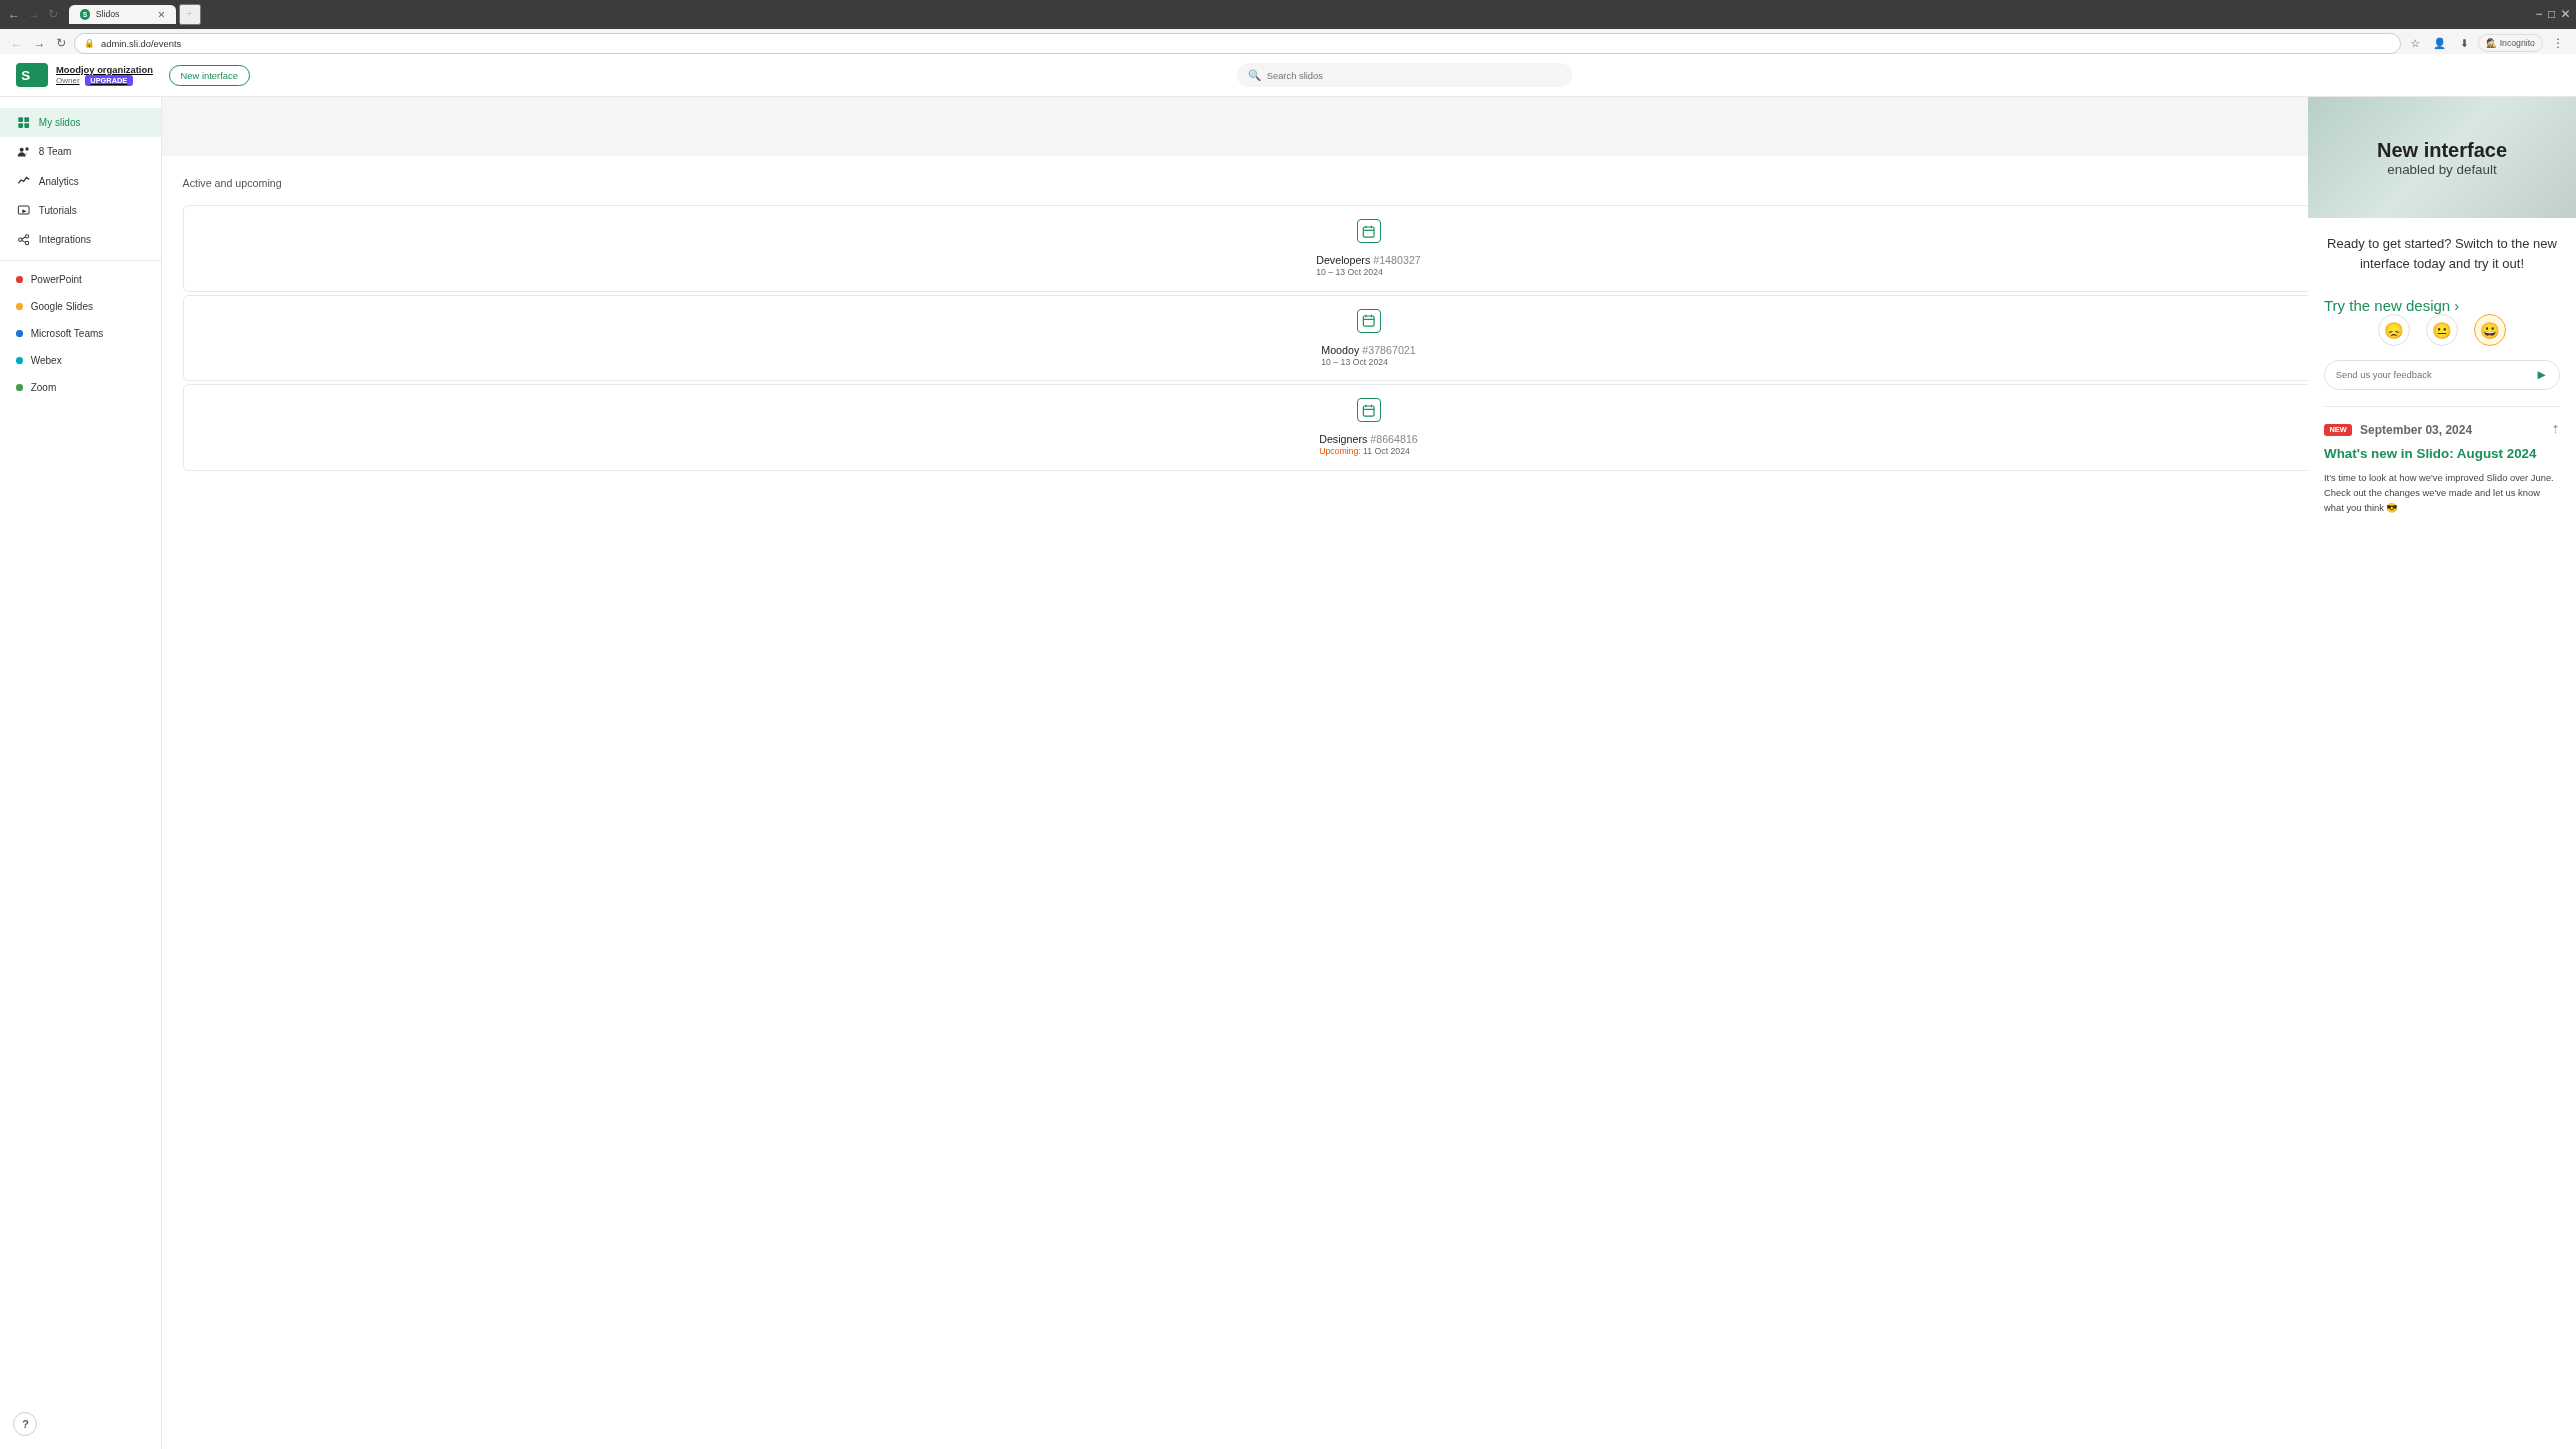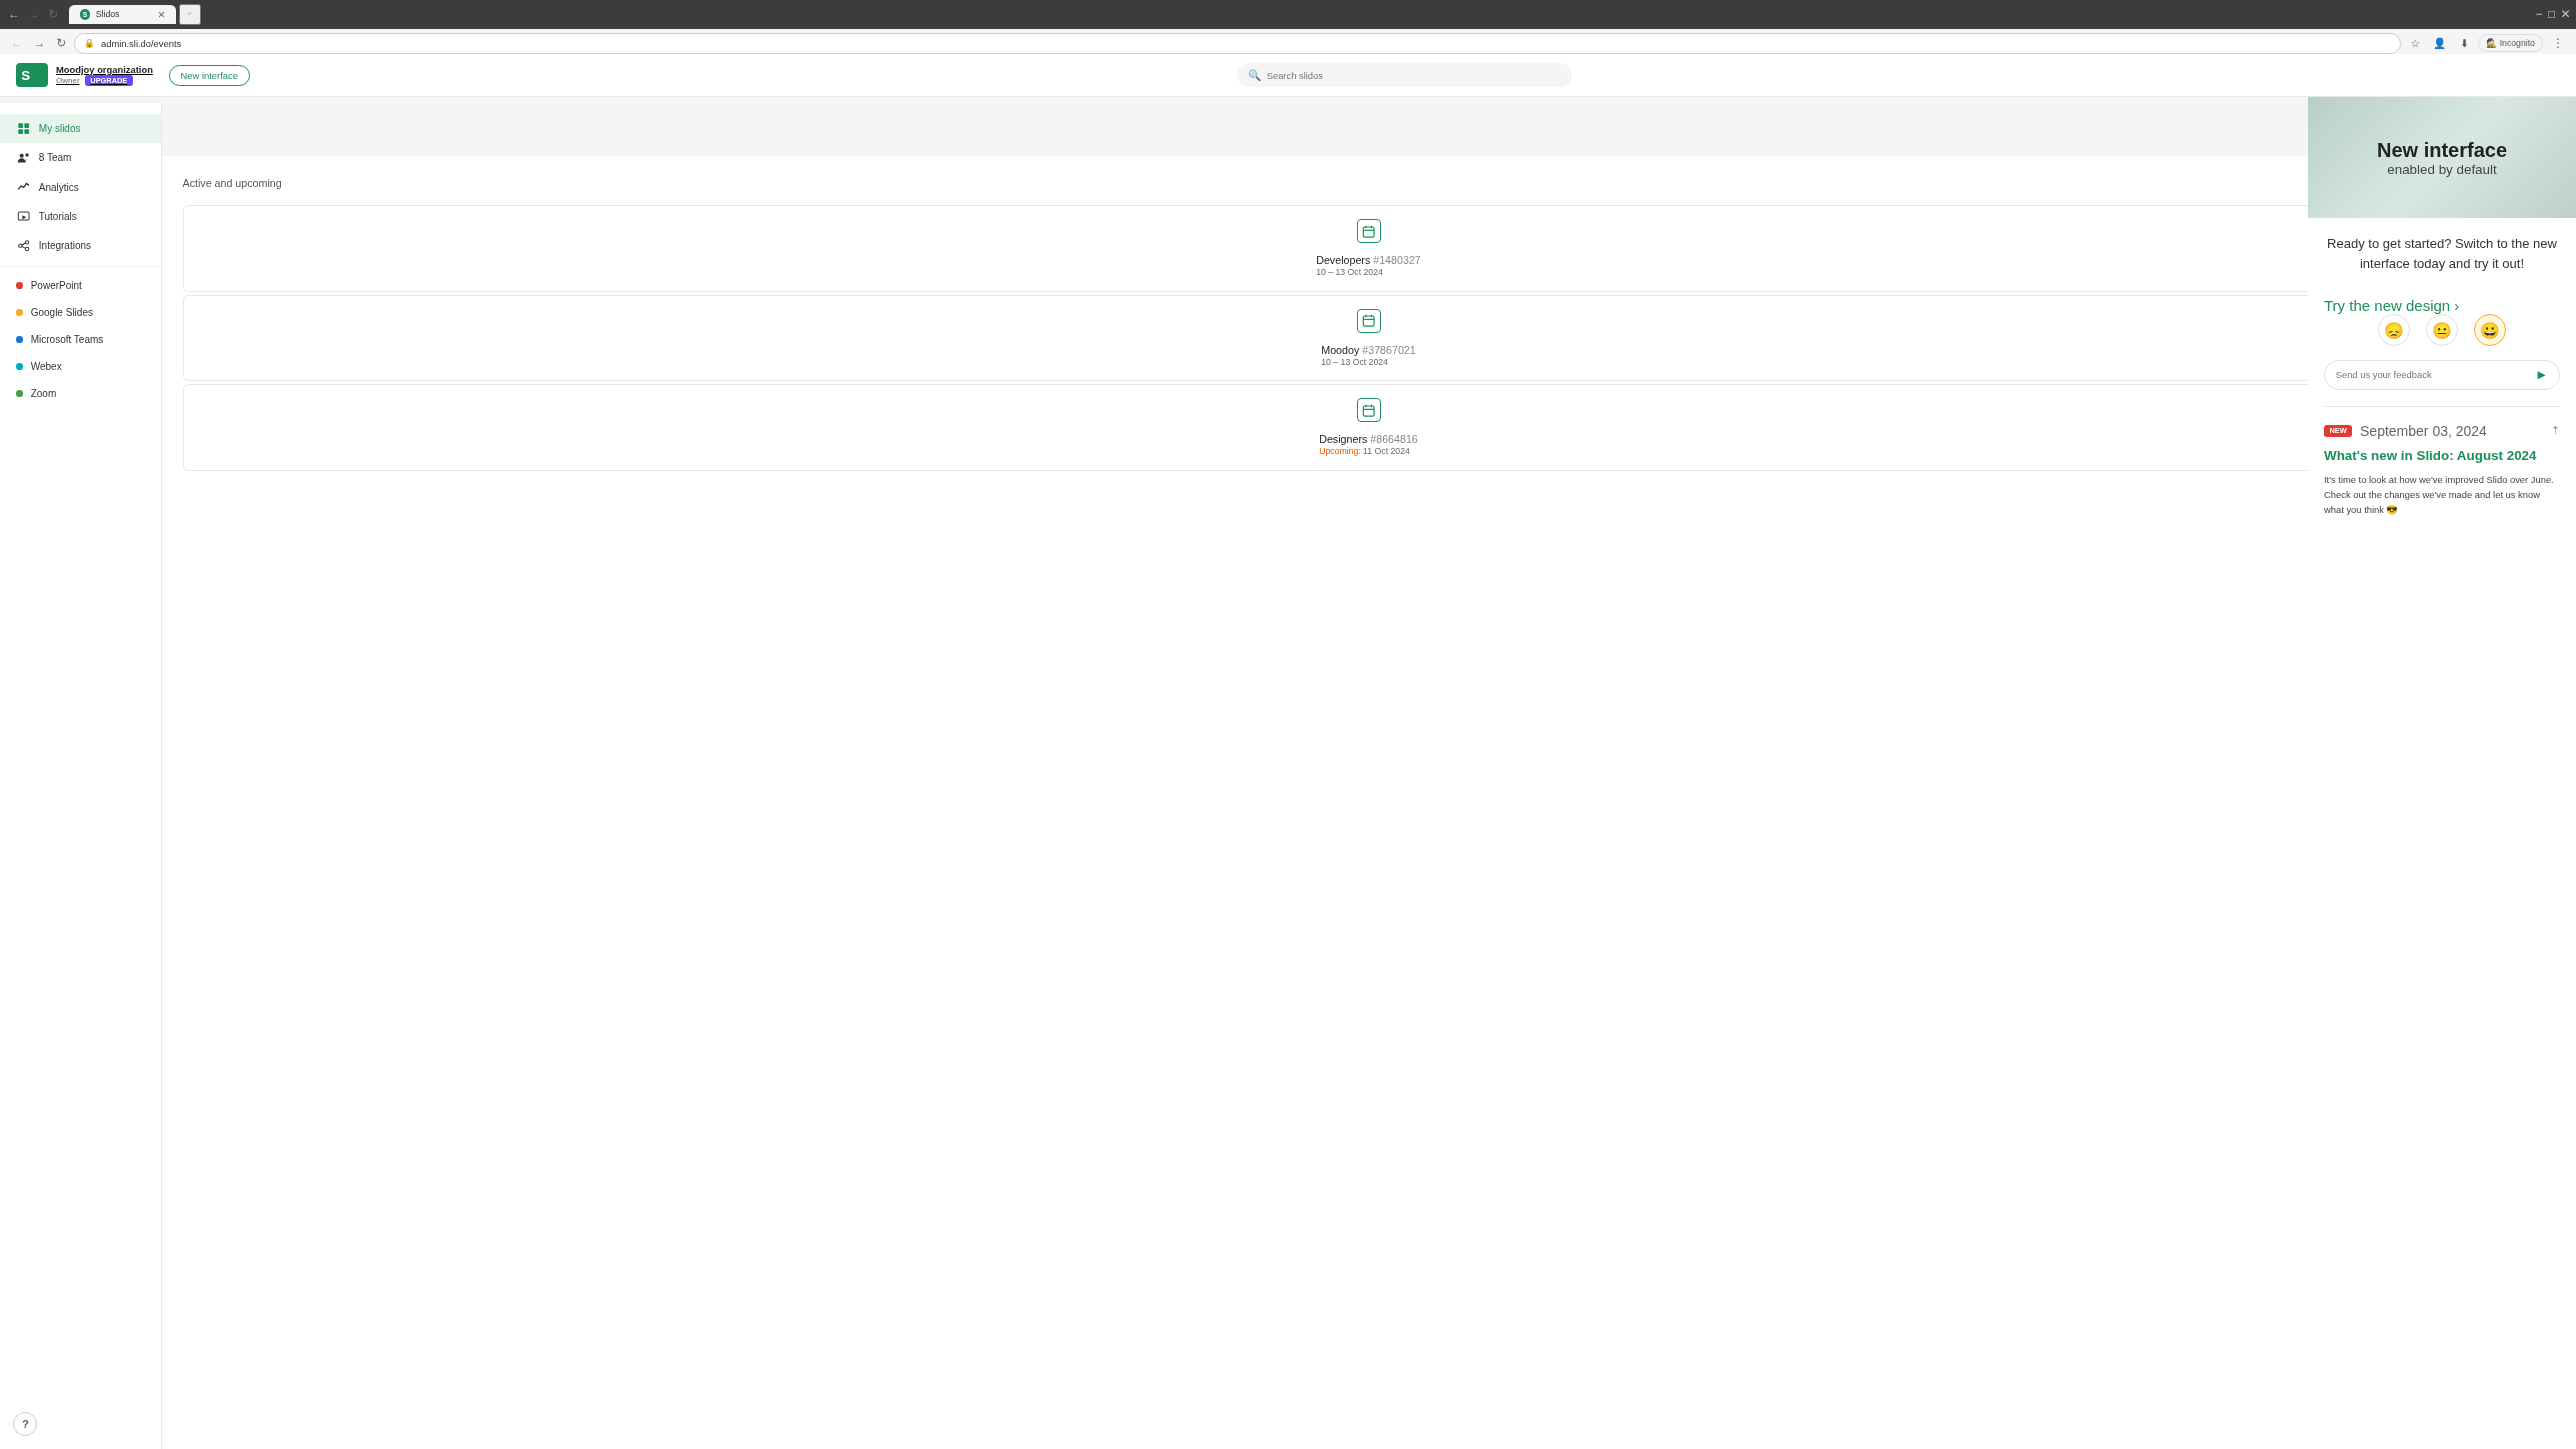--- a/index.html
+++ b/index.html
@@ -37,21 +37,21 @@
     .org-role { display: flex; align-items: center; gap: 5.4px; }
     .org-role-label { font-size: 8px; color: #666; }
     .upgrade-badge { background: #6c47ff; color: white; font-size: 7.4px; font-weight: 700; padding: 1.3px 5.4px; border-radius: 2.7px; cursor: pointer; }
     .new-interface-btn { border: 1px solid #1a8f5a; color: #1a8f5a; background: none; font-size: 9.4px; font-weight: 500; padding: 4px 10.7px; border-radius: 13.4px; cursor: pointer; }
     .header-search { flex: 1; max-width: 335px; margin: 0 auto; }
     .search-input-wrapper { display: flex; align-items: center; gap: 5.4px; background: #f5f5f5; border-radius: 16px; padding: 5.4px 10.7px; }
     .search-icon-svg { color: #888; font-size: 10.7px; }
     .search-input { background: none; border: none; outline: none; font-size: 9.4px; color: #333; width: 100%; }
 
     
-    .sidebar { width: 162px; background: white; border-right: 0.7px solid #e8e8e8; padding: 10.7px 0; position: fixed; top: 103px; bottom: 0; left: 0; overflow-y: auto; }
+    .sidebar { width: 162px; background: white; border-right: 0.7px solid #e8e8e8; padding: 10.7px 0; position: fixed; top: 97px; bottom: 0; left: 0; overflow-y: auto; }
     .sidebar-item { display: flex; align-items: center; gap: 8px; padding: 8px 16px; cursor: pointer; font-size: 10px; color: #333; border-radius: 0; transition: background 0.15s; }
     .sidebar-item.active { background: #e8f5ee; color: #1a8f5a; font-weight: 500; }
     .sidebar-item .item-icon { font-size: 12px; width: 14.8px; display: flex; align-items: center; justify-content: center; flex-shrink: 0; }
     .sidebar-divider { height: 0.7px; background: #eee; margin: 5.4px 0; }
     .sidebar-bottom { position: fixed; bottom: 13.4px; left: 13.4px; }
     .help-btn { width: 24px; height: 24px; border-radius: 50%; border: 1.3px solid #ccc; background: white; cursor: pointer; display: flex; align-items: center; justify-content: center; font-size: 10.7px; color: #555; font-weight: 600; }
 
     .integration-dot { width: 6.7px; height: 6.7px; border-radius: 50%; flex-shrink: 0; }
     .dot-red { background: #e53935; }
     .dot-yellow { background: #f9a825; }
@@ -95,21 +95,21 @@
 
     .feedback-input-area { display: flex; align-items: center; border: 0.7px solid #e0e0e0; border-radius: 16px; padding: 6.7px 10.7px; gap: 5.4px; }
     .feedback-input { flex: 1; border: none; outline: none; font-size: 9.4px; color: #333; }
     .feedback-submit { background: none; border: none; cursor: pointer; color: #1a8f5a; font-size: 13.4px; }
 
     .panel-divider { height: 0.7px; background: #e8e8e8; margin: 0 16px; }
     
     .news-section { padding: 16px; }
     .news-meta { display: flex; align-items: center; gap: 8px; margin-bottom: 8px; }
     .new-badge { background: #e53935; color: white; font-size: 7.4px; font-weight: 700; padding: 1.3px 5.4px; border-radius: 2.7px; }
-    .news-date { font-size: 14px; color: #666; }
+    .news-date { font-size: 12px; color: #666; font-weight: bold; }
     .share-btn { margin-left: auto; background: none; border: none; cursor: pointer; color: #888; font-size: 10.7px; }
     .news-title { font-size: 13.4px; font-weight: 700; color: #1a8f5a; margin-bottom: 8px; line-height: 1.3; cursor: pointer; }
     .news-body { font-size: 9.4px; color: #444; line-height: 1.6; }
   </style>
 </head>
 <body>
 
 <div class="browser-chrome">
   <div class="browser-titlebar">
 

